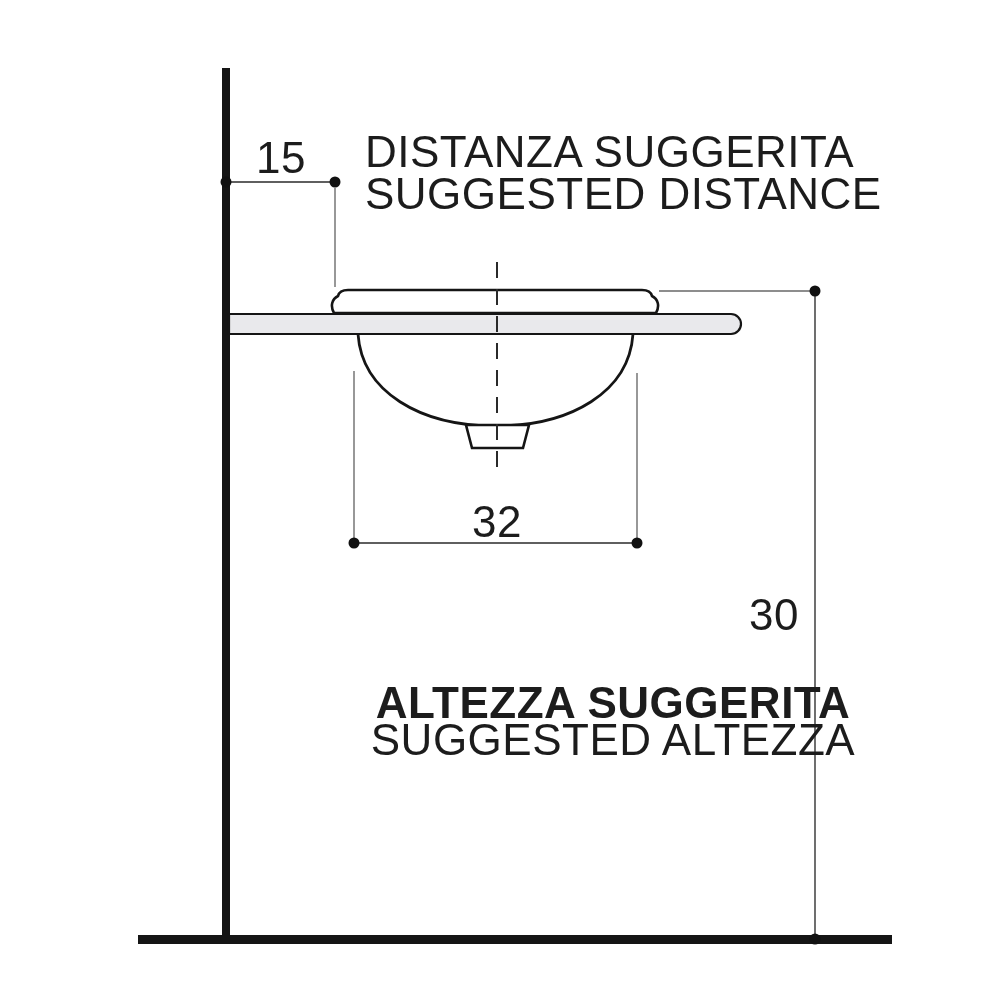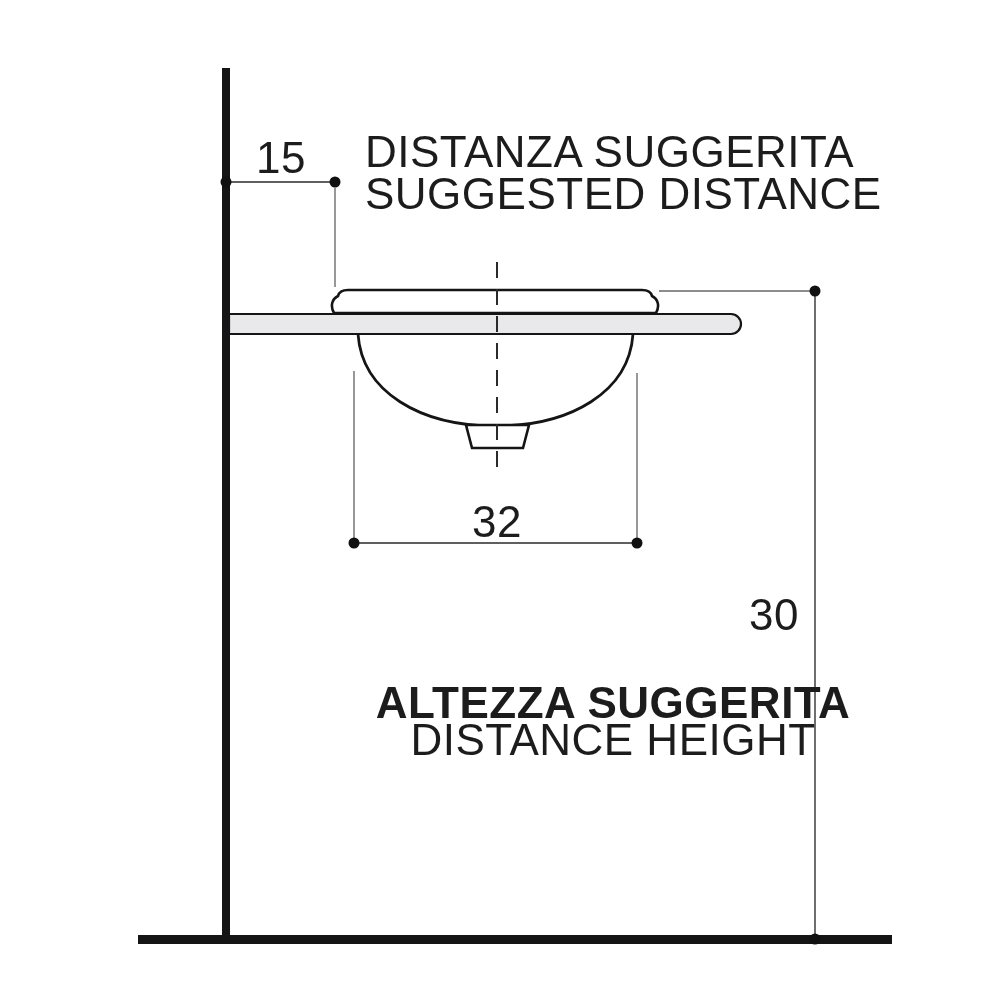--- a/index.html
+++ b/index.html
@@ -94,15 +94,15 @@
   <div class="label dim-value dim15-label">15</div>
 
   <div class="label note-left distance-l1">DISTANZA SUGGERITA</div>
   <div class="label note-left distance-l2">SUGGESTED DISTANCE</div>
 
   <div class="label dim-value dim32-label">32</div>
 
   <div class="label dim80-label">30</div>
 
   <div class="label note-center height-l1">ALTEZZA SUGGERITA</div>
-  <div class="label note-center height-l2">DISTANCE HEIGHT</div>
+  <div class="label note-center height-l2">SUGGESTED ALTEZZA</div>
 
 </div>
 
 </body></html>

